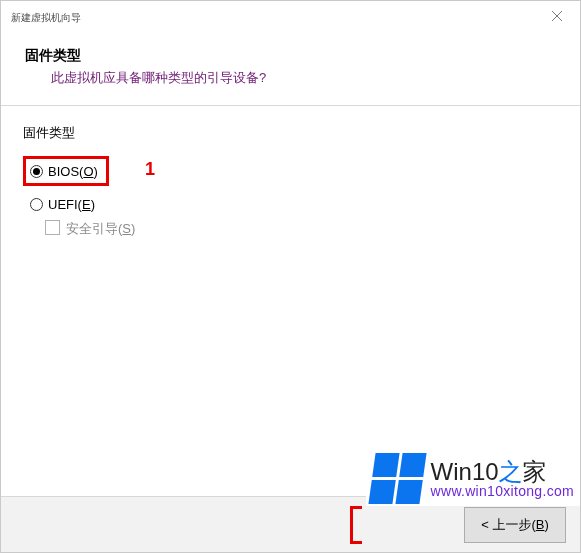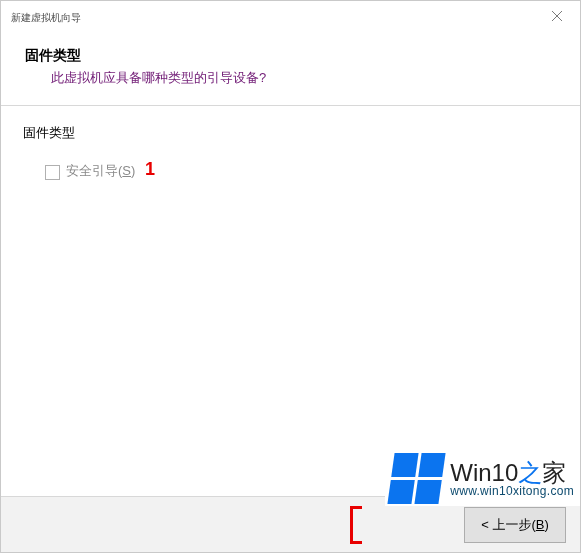--- a/index.html
+++ b/index.html
@@ -63,21 +63,21 @@
     border: 3px solid #e80000;
     padding: 4px 8px 4px 4px;
     display: inline-flex; align-items: center;
     height: 30px;
   }
   .marker-1 {
     color: #e80000; font-weight: 700; font-size: 18px;
     position: absolute; left: 144px; top: 158px;
   }
   .check-row {
-    display: flex; align-items: flex-end;
+    display: flex; align-items: flex-start;
     padding-left: 22px; 
     color: #8a8a8a;
   }
   .checkbox {
     width: 15px; height: 15px; border: 1px solid #b0b0b0; background: #fff;
     margin-right: 6px;
   }
   .footer {
     position: absolute;
     left: 0; right: 0; bottom: 0;
@@ -117,21 +117,21 @@
     grid-template-columns: 24px 24px;
     grid-template-rows: 24px 24px;
     gap: 3px;
     transform: skewX(-8deg);
     margin-right: 8px;
   }
   .winlogo div { background: #0b74ef; }
   .wm-text { display: flex; flex-direction: column; line-height: 1.05; }
   .wm-main { font-size: 24px; font-weight: 400; color: #222; }
   .wm-main .zhi { color: #0b74ef; }
-  .wm-url { font-size: 12px; color: #0c4a6e; letter-spacing: 0.3px; }
+  .wm-url { font-size: 14px; color: #6d28d9; letter-spacing: 0.3px; }
 </style>
 </head>
 <body>
 
 <div class="window">
 
   <div class="titlebar">
     <span>新建虚拟机向导</span>
   </div>
   <div class="close-btn">
@@ -144,23 +144,37 @@
   <div class="header">
     <div class="header-title">固件类型</div>
     <div class="header-sub">此虚拟机应具备哪种类型的引导设备?</div>
   </div>
 
   <div class="body">
     <div class="group-label">固件类型</div>
 
     <div style="height:4px"></div>
 
+    <div class="boxed">
+      <label class="radio-row" style="margin-bottom:0">
+        <span class="radio-outer checked">
+            <span class="radio-inner"></span>
+          </span>
+        <span class="radio-label"><span>BIOS(</span><u>O</u><span>)</span></span>
+      </label>
+    </div>
 
     <div style="height:6px"></div>
 
+    <label class="radio-row" style="padding-left:7px">
+      <span class="radio-outer">
+          <span class="radio-inner"></span>
+        </span>
+      <span class="radio-label"><span>UEFI(</span><u>E</u><span>)</span></span>
+    </label>
 
     <div class="check-row">
       <span class="checkbox"></span>
       <span><span>安全引导(</span><u>S</u><span>)</span></span>
     </div>
   </div>
 
   <div class="marker-1">1</div>
 
   <div class="footer">

